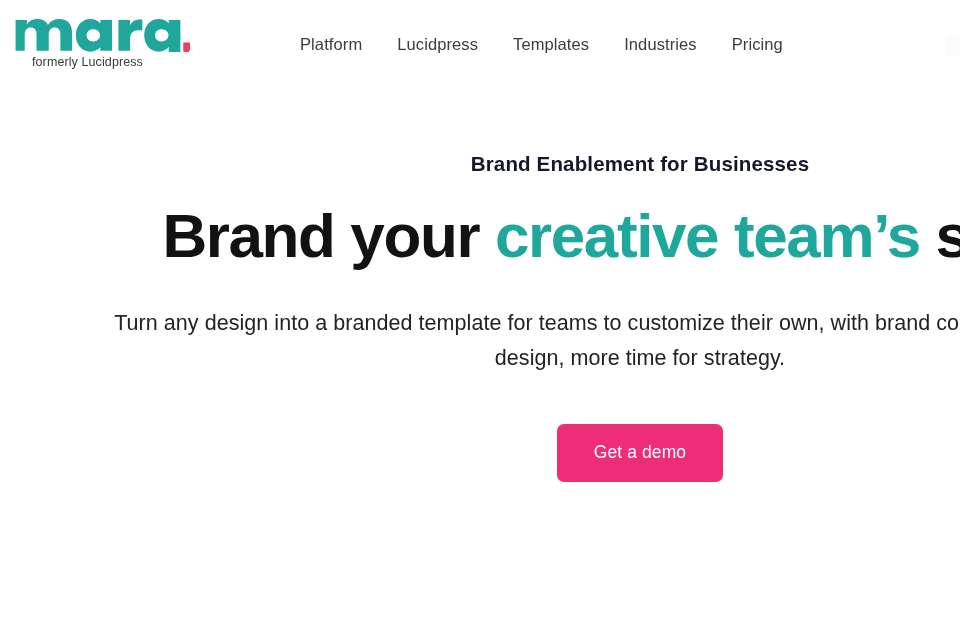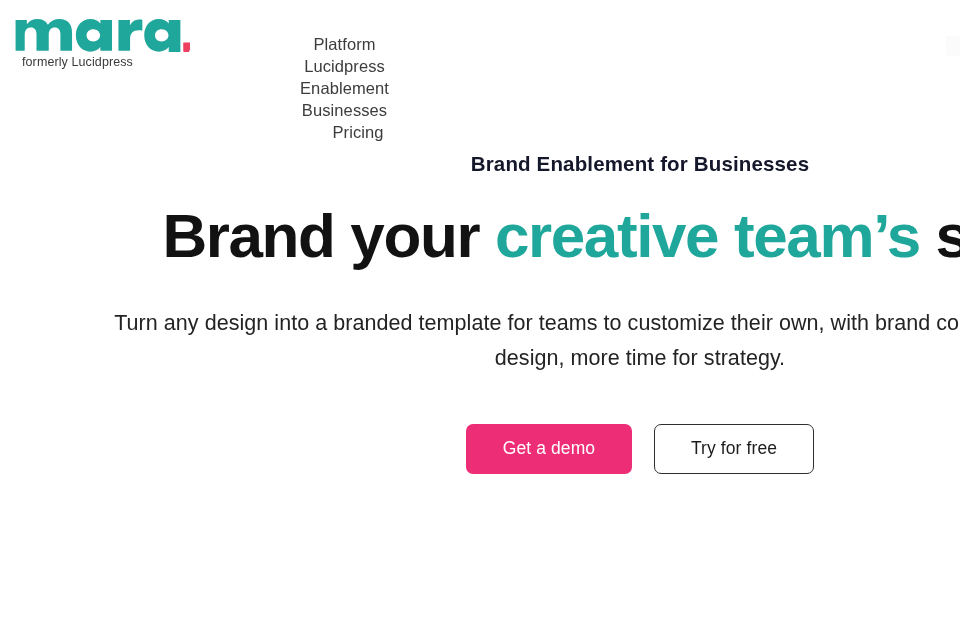--- a/index.html
+++ b/index.html
@@ -43,33 +43,32 @@
     display: block;
     height: 44px;
   }
   .brand-tagline {
     display: block;
     font-family: "Liberation Sans", sans-serif;
     font-size: 12.5px;
     color: #3a3a3a;
     letter-spacing: 0.1px;
     margin-top: 3px;
-    margin-left: 10px;
+    margin-left: 20px;
     white-space: nowrap;
   }
 
   .nav {
     position: absolute;
     left: 300px;
     top: 33px;
     display: flex;
     align-items: center;
     gap: 0px;
     white-space: nowrap;
-    flex-direction: column;
   }
   .nav-item {
     font-family: "Liberation Sans", sans-serif;
     font-size: 16.5px;
     color: #3c3c3c;
     letter-spacing: 0.1px;
     cursor: pointer;
     padding: 0 0;
     margin-right: 35px;
     line-height: 22px;
@@ -152,21 +151,21 @@
     align-items: center;
     justify-content: center;
     box-sizing: border-box;
     white-space: nowrap;
   }
   .btn-primary {
     background: #ed2e77;
     color: #ffffff;
     border: none;
     width: 166px;
-    height: 50px;
+    height: 58px;
   }
   .btn-secondary {
     background: #ffffff;
     color: #1d1d1d;
     border: 1.5px solid #2f2f2f;
     width: 160px;
     height: 50px;
   }
 </style>
 </head>
@@ -188,38 +187,37 @@
         <path fill="#20a79c" d="M263.6 20h19.6v72h-19.6V65.8c-3.8 5-9.4 7.6-16.8 7.6-14.2 0-24.4-11.4-24.4-27.4s10.2-27.4 24.4-27.4c7.4 0 13 2.6 16.8 7.6V20zm-11.8 36.4c6.6 0 11.4-4.8 11.4-10.4s-4.8-10.4-11.4-10.4c-6.8 0-11.4 4.6-11.4 10.4s4.6 10.4 11.4 10.4z"></path>
 
         <path fill="#ed4060" d="M288 58h17l-9 19-8-4z"></path>
       </svg>
       <span class="brand-tagline">formerly Lucidpress</span>
     </div>
 
     <nav class="nav">
       <span class="nav-item">Platform</span>
       <span class="nav-item">Lucidpress</span>
-      <span class="nav-item">Enablement</span>
-      <span class="nav-item">Businesses</span>
+      <span class="nav-item">Templates</span>
+      <span class="nav-item">Industries</span>
       <span class="nav-item">Pricing</span>
     </nav>
 
     <div class="nav-edge-sliver"></div>
   </div>
 
   <section class="hero">
     <div class="hero-inner">
 
       <p class="eyebrow">Brand Enablement for Businesses</p>
 
       <h1 class="headline"><span>Brand your </span><span class="accent">creative</span><span> </span><span class="accent">team’s</span><span> sanity.</span></h1>
 
       <p class="subcopy">Turn any design into a branded template for teams to customize their own, with brand control. Less production design, more time for strategy.</p>
 
       <div class="cta-row">
         <button class="btn btn-primary">Get a demo</button>
-        <button class="btn btn-secondary">Try for free</button>
       </div>
 
     </div>
   </section>
 
 </div>
 
 </body></html>

